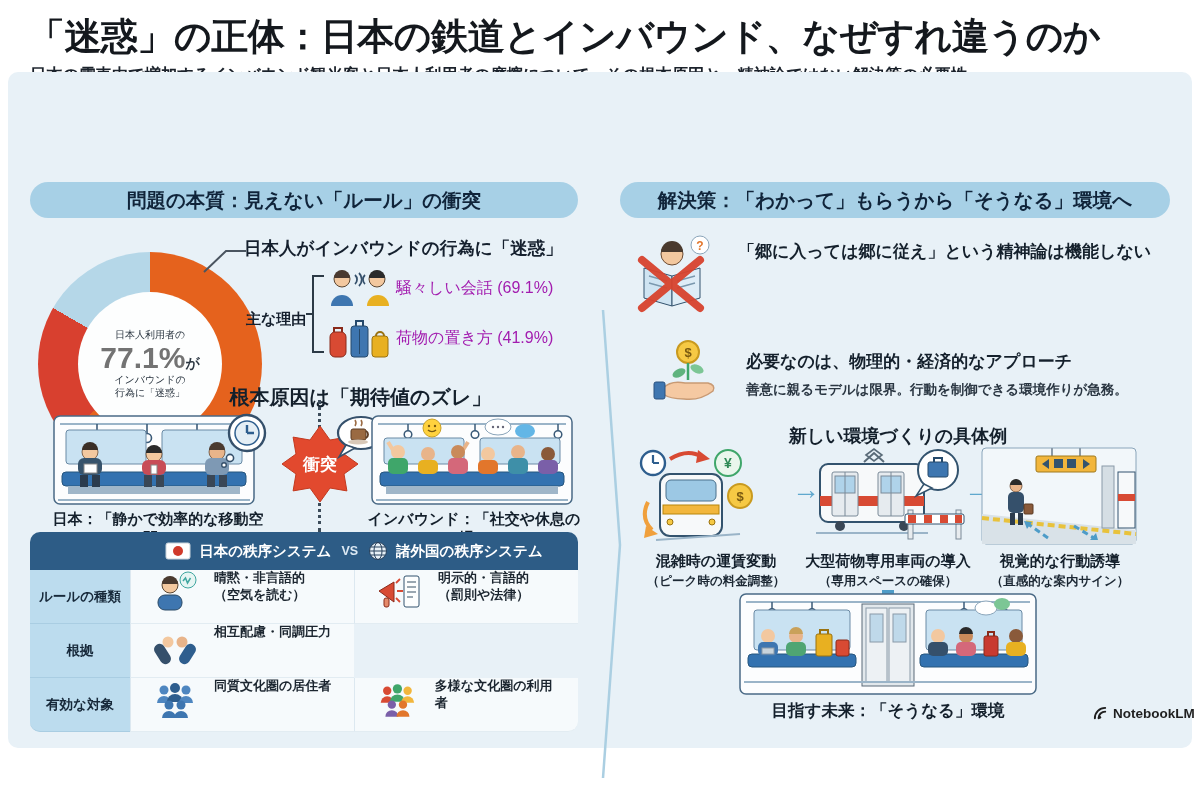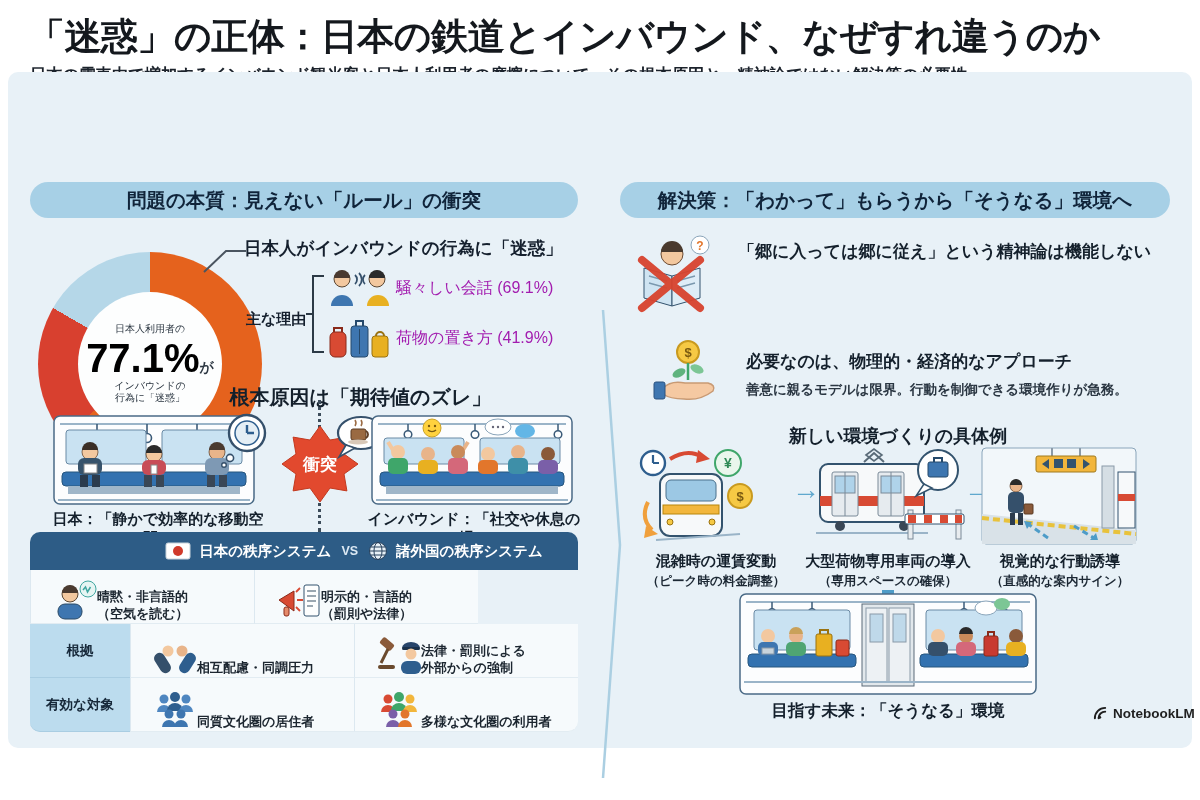--- a/index.html
+++ b/index.html
@@ -12,40 +12,40 @@
   .pill{height:36px;line-height:36px;text-align:center;background:#A7D0E6;border-radius:18px;
         font-size:19.5px;font-weight:800;color:#10243a;}
   .pill-left{left:22px;top:110px;width:548px;}
   .pill-right{left:612px;top:110px;width:550px;}
   
   .donut{left:30px;top:180px;width:224px;height:224px;border-radius:50%;
          background:conic-gradient(#E5621D 0deg 230deg,#D8402F 230deg 300deg,#B5D7E8 300deg 360deg);}
   .donut-hole{position:absolute;inset:40px;background:#FDFEFE;border-radius:50%;
               display:flex;flex-direction:column;align-items:center;justify-content:center;text-align:center;}
   .donut-hole .l{font-size:10px;font-weight:400;color:#2a3540;line-height:1.25;}
-  .donut-stat{font-size:40px;font-weight:800;color:#000000;line-height:1.1;}
+  .donut-stat{font-size:30px;font-weight:800;color:#737373;line-height:1.1;}
   .donut-suffix{font-size:14px;font-weight:800;color:#2a3540;}
   .callout{left:236px;top:164px;width:345px;font-size:17.5px;font-weight:800;color:#15202e;}
   .reasons-label{left:238px;top:238px;font-size:15px;font-weight:800;color:#15202e;}
   .reason-text{font-size:16px;font-weight:400;color:#a21caf;}
   .root-cause{left:180px;top:312px;width:345px;text-align:center;font-size:20px;font-weight:800;color:#14202c;}
   .scene-cap{font-size:15px;font-weight:800;color:#14202c;text-align:center;}
   .dotline{left:310px;top:328px;height:132px;width:0;border-left:3px dotted #3c4c5a;}
   
   .table{left:22px;top:460px;width:548px;}
   .thead{display:flex;align-items:center;height:38px;background:#2D5C86;border-radius:10px 10px 0 0;}
   .thead .spacer{width:100px;}
   .thead .hgroup{flex:1;display:flex;align-items:center;justify-content:center;gap:8px;}
   .thead .htext{font-size:14.5px;font-weight:800;color:#fff;}
   .thead .vs{font-size:12.5px;font-weight:800;color:#dce9f4;margin:0 2px;}
   .trow{display:flex;height:54px;}
   .tlabel{width:100px;background:#BCDCEE;display:flex;align-items:center;justify-content:center;
           font-size:13.5px;font-weight:800;color:#17293a;border-bottom:1px solid #a9cde2;}
   .tcell{width:224px;background:#F6FAFC;border-left:1px solid #DCE8F0;border-bottom:1px solid #E2ECF2;
-         display:flex;align-items:flex-end;gap:0;padding:0 22px;box-sizing:border-box;}
+         display:flex;align-items:flex-start;gap:17px;padding:0 22px;box-sizing:border-box;}
   .tcell .txt{font-size:13px;font-weight:750;color:#1c2630;line-height:1.3;}
   .trow:last-child .tlabel{border-radius:0 0 0 10px;}
   .trow:last-child .tcell:last-child{border-radius:0 0 10px 0;}
   
   .p-title{font-size:17px;font-weight:800;color:#14202c;}
   .p-body{font-size:13.5px;font-weight:700;color:#2a3642;line-height:1.5;}
   .ex-title-h{left:700px;top:352px;width:380px;text-align:center;font-size:18px;font-weight:800;color:#14202c;}
   .ex-cap{text-align:center;font-size:15px;font-weight:800;color:#14202c;}
   .ex-sub{text-align:center;font-size:12.5px;font-weight:750;color:#1c2834;}
   .flow-arrow{font-size:28px;font-weight:800;color:#5FA8CE;}
@@ -243,20 +243,21 @@
             <ellipse cx="10" cy="10" rx="4" ry="8.5" fill="none" stroke="#27405c"></ellipse>
             <line x1="1.5" y1="10" x2="18.5" y2="10" stroke="#27405c"></line>
             <line x1="2.5" y1="6" x2="17.5" y2="6" stroke="#27405c"></line>
             <line x1="2.5" y1="14" x2="17.5" y2="14" stroke="#27405c"></line>
           </svg>
           <span class="htext">諸外国の秩序システム</span>
         </div>
       </div>
 
       <div class="trow">
+        <div class="tlabel">ルールの種類</div>
         <div class="tcell">
           <svg width="44" height="44" viewBox="0 0 44 44">
             <circle cx="17" cy="15" r="8" fill="#F3C89F" stroke="#5a4632"></circle>
             <path d="M9,14 a8,8 0 0 1 16,0" fill="#4a3a30"></path>
             <rect x="5" y="25" width="24" height="15" rx="7" fill="#3E76B0" stroke="#2b4a66"></rect>
             <circle cx="35" cy="10" r="8" fill="#E6F5F3" stroke="#3FA6A0"></circle>
             <path d="M30,11 l2.5,-3 2,5 3,-5" stroke="#3FA6A0" stroke-width="1.5" fill="none"></path>
           </svg>
           <div class="txt">
               <div>晴黙・非言語的</div>
@@ -283,35 +284,20 @@
         <div class="tcell">
           <svg width="44" height="44" viewBox="0 0 44 44">
             <circle cx="15" cy="18" r="5.5" fill="#F3C89F"></circle>
             <rect x="4" y="19" width="11" height="22" rx="5.5" fill="#35506B" transform="rotate(-32 9.5 30)"></rect>
             <circle cx="29" cy="18" r="5.5" fill="#E8B48A"></circle>
             <rect x="29" y="19" width="11" height="22" rx="5.5" fill="#2E5E8E" transform="rotate(32 34.5 30)"></rect>
           </svg>
           <div class="txt">
               <div>相互配慮・同調圧力</div>
               <div></div>
-            </div>
-        </div>
-        <div class="tcell">
-          <svg width="44" height="44" viewBox="0 0 44 44">
-            <rect x="3" y="7" width="14" height="8" rx="2" fill="#8a5a3a" transform="rotate(40 10 11)"></rect>
-            <line x1="11" y1="16" x2="4" y2="30" stroke="#6a4a2e" stroke-width="3"></line>
-            <rect x="1" y="32" width="17" height="4" rx="2" fill="#6a4a2e"></rect>
-            <path d="M25,15 a9,6 0 0 1 18,0 z" fill="#28456b"></path>
-            <rect x="25" y="14" width="18" height="3" rx="1.5" fill="#1a304a"></rect>
-            <circle cx="34" cy="21" r="5.5" fill="#F3C89F"></circle>
-            <rect x="24" y="28" width="20" height="13" rx="6" fill="#2E5E8E"></rect>
-          </svg>
-          <div class="txt">
-              <div>法律・罰則による</div>
-              <div>外部からの強制</div>
             </div>
         </div>
       </div>
 
       <div class="trow">
         <div class="tlabel">有効な対象</div>
         <div class="tcell">
           <svg width="44" height="44" viewBox="0 0 44 44">
             <g fill="#4E86C0">
                 <circle cx="11" cy="12" r="4.5"></circle>

